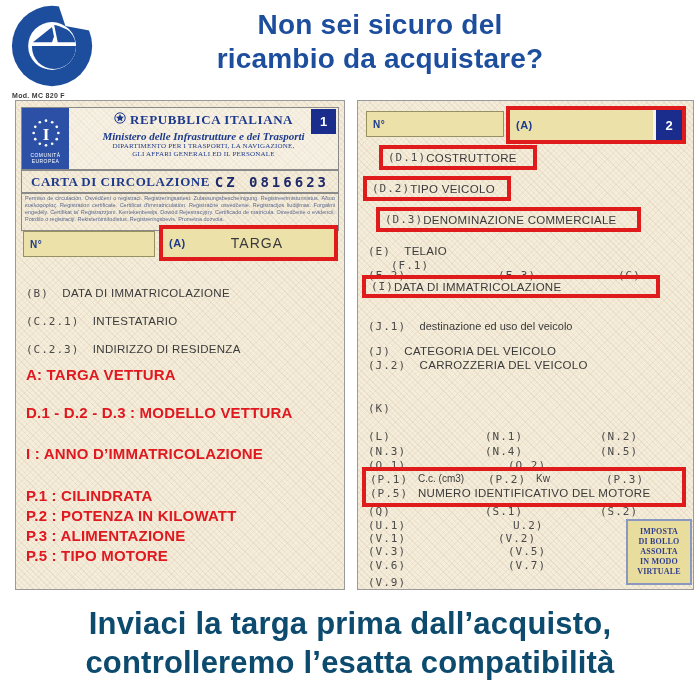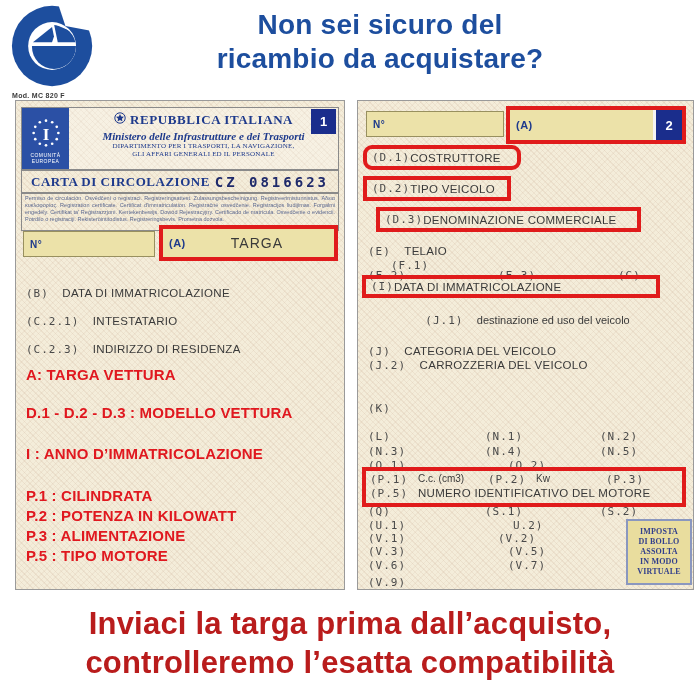--- a/index.html
+++ b/index.html
@@ -3,21 +3,21 @@
 <meta charset="utf-8">
 <style>
   html,body{margin:0;padding:0;}
   body{width:700px;height:700px;position:relative;background:#ffffff;
        font-family:"Liberation Sans",sans-serif;overflow:hidden;}
 
   
   .main-heading{position:absolute;top:8px;left:100px;width:560px;text-align:center;
     color:#1d4e9e;font-weight:bold;font-size:28px;line-height:34px;letter-spacing:.2px;}
   .bottom-heading{position:absolute;top:604px;left:0;width:700px;text-align:center;
-    color:#b91c1c;font-weight:bold;font-size:31px;line-height:39px;letter-spacing:.2px;}
+    color:#0c4a6e;font-weight:bold;font-size:31px;line-height:39px;letter-spacing:.2px;}
   .logo-wrap{position:absolute;top:3px;left:9px;width:88px;height:86px;}
   .mod-label{position:absolute;top:92px;left:12px;font-size:7px;font-weight:bold;color:#3a3a3a;letter-spacing:.3px;}
 
   
   .panel{position:absolute;top:100px;height:488px;border:1px solid #9a9a9a;
     background-color:#f4edda;
     background-image:repeating-linear-gradient(45deg,rgba(198,166,142,.18) 0 1px,transparent 1px 4px),
                      repeating-linear-gradient(-45deg,rgba(198,166,142,.12) 0 1px,transparent 1px 4px);}
   #panel1{left:15px;width:328px;}
   #panel2{left:357px;width:335px;}
@@ -183,21 +183,21 @@
   <div class="redbox" style="top:5px;left:148px;right:7px;height:30px;">
     <div class="a2-inner">
       <div class="a2-yellow" style="border:none;">
         <span class="acode">(A)</span>
       </div>
       <div class="a2-sep"></div>
       <div class="badge" style="width:26px;">2</div>
     </div>
   </div>
 
-  <div class="redbox redfield" style="top:44px;left:5px;width:140px;border-radius:9px;">
+  <div class="redbox redfield" style="top:44px;left:21px;width:140px;">
     <span class="code">(D.1)</span>
     <span class="lbl gap">COSTRUTTORE</span>
   </div>
   <div class="redbox redfield" style="top:75px;left:5px;width:130px;">
     <span class="code">(D.2)</span>
     <span class="lbl gap">TIPO VEICOLO</span>
   </div>
   <div class="redbox redfield" style="top:106px;left:18px;width:247px;">
     <span class="code">(D.3)</span>
     <span class="lbl gap">DENOMINAZIONE COMMERCIALE</span>
@@ -218,21 +218,21 @@
 
   <div class="redbox redfield" style="top:174px;left:4px;width:280px;padding:1px 5px;">
     <span class="code">(I)</span>
     <span class="lbl gap">DATA DI IMMATRICOLAZIONE</span>
   </div>
 
   <div class="drow" style="top:208px;margin-top:32px;">
     <span class="code">(J)</span>
     <span class="lbl gap">CATEGORIA DEL VEICOLO</span>
   </div>
-  <div class="drow" style="top:209px;text-align:center;">
+  <div class="drow" style="top:215px;">
     <span class="code">(J.1)</span>
     <span class="lbl-small gap">destinazione ed uso del veicolo</span>
   </div>
   <div class="drow" style="top:254px;">
     <span class="code">(J.2)</span>
     <span class="lbl gap">CARROZZERIA DEL VEICOLO</span>
   </div>
   <div class="drow" style="top:297px;">
     <span class="code">(K)</span>
   </div>

